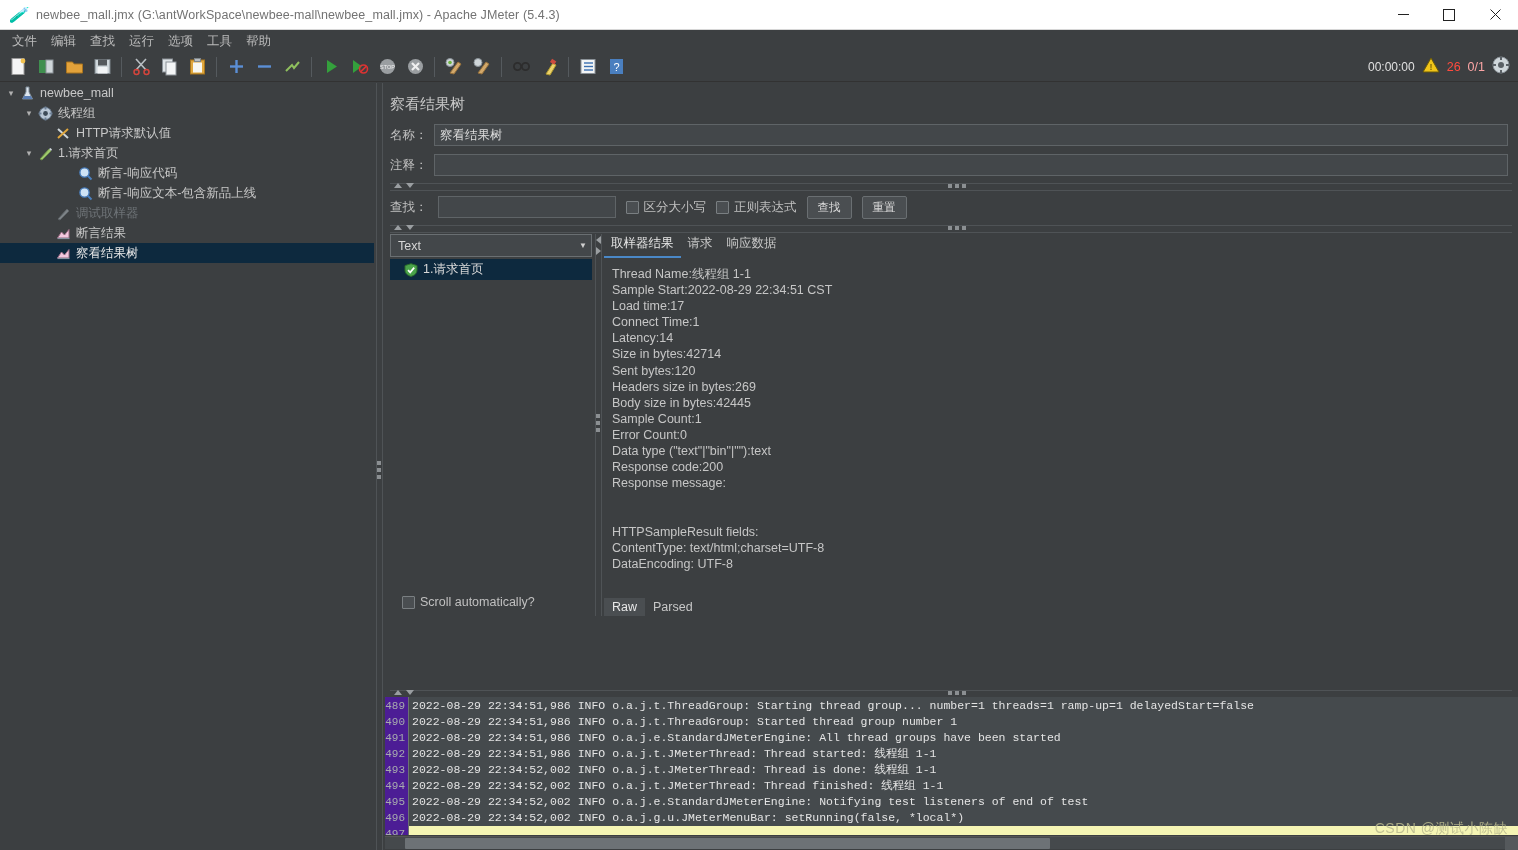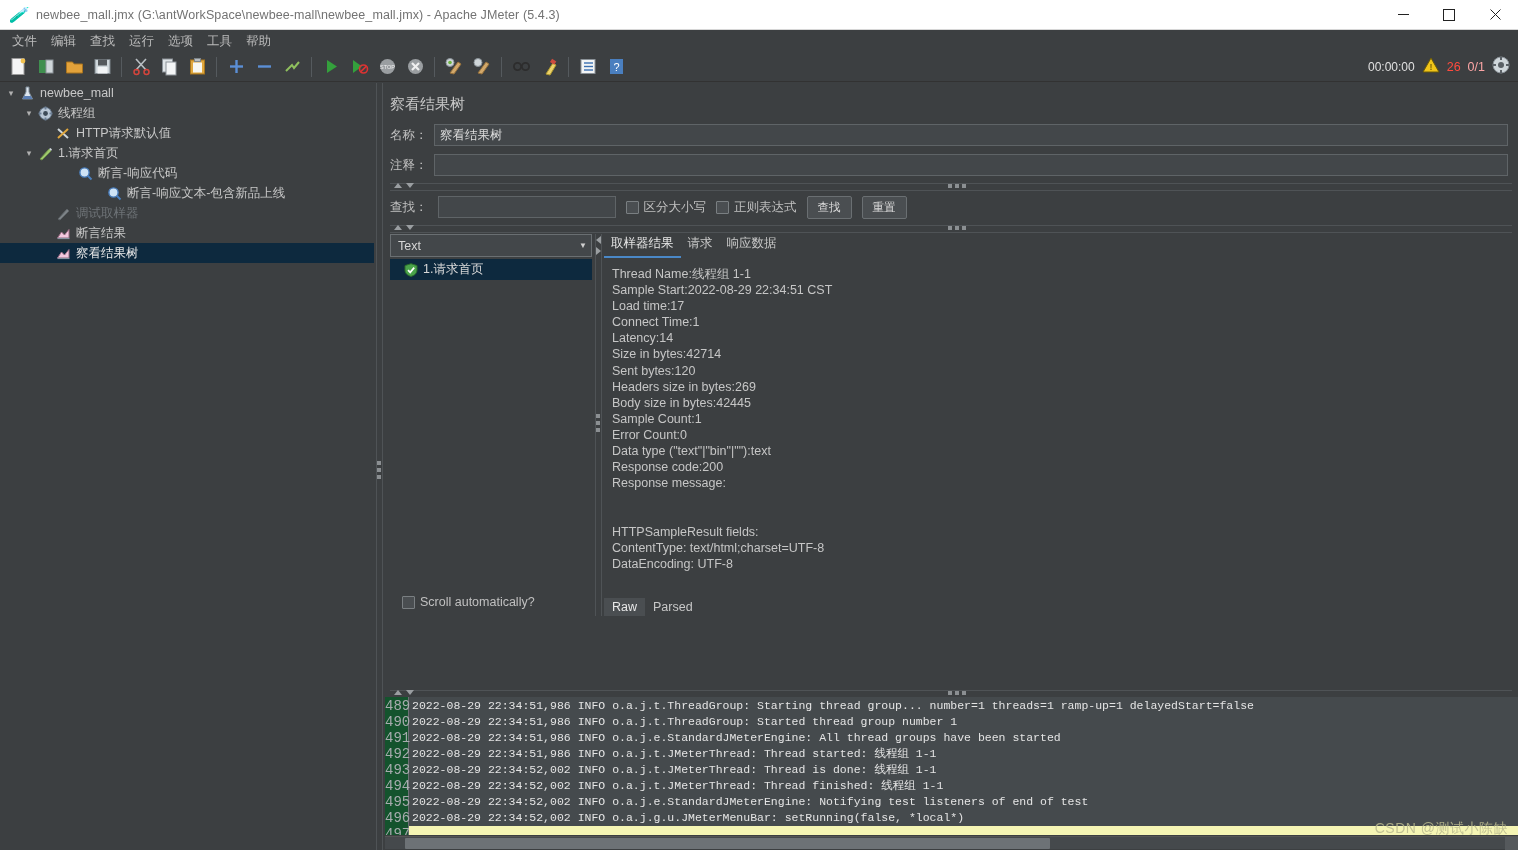--- a/index.html
+++ b/index.html
@@ -236,21 +236,21 @@
     position: absolute; left: 4px; top: 0px; display: flex; gap: 4px;
     font-size: 7px; color: #9a9ea1; line-height: 7px;
   }
   .log-split .dots { position: absolute; left: 558px; top: 1px; display: flex; gap: 3px; }
   .log-split .dots i { width: 4px; height: 4px; background: #8b8f92; display: block; }
   .log-area {
     position: absolute; left: 385px; top: 697px; width: 1133px; height: 138px;
     display: flex; background: #454a4d; overflow: hidden;
   }
   .gutter {
-    width: 24px; background: #14532d; color: #a7abae; font-size: 14px;
+    width: 24px; background: #4c1d95; color: #a7abae; font-size: 11px;
     font-family: "Liberation Mono", "DejaVu Sans Mono", monospace;
     text-align: right; padding-right: 3px; padding-top: 1px; flex: 0 0 24px;
     border-right: 1px solid #6b7074;
   }
   .gutter div { height: 16px; line-height: 16px; }
   .log-lines { flex: 1; padding-top: 1px; overflow: hidden; }
   .log-line {
     height: 16px; line-height: 16px; font-size: 11.5px; color: #e4e4e4;
     font-family: "Liberation Mono", "DejaVu Sans Mono", monospace;
     white-space: pre; padding-left: 3px;
@@ -522,21 +522,21 @@
       <span class="twisty empty">▾</span>
       <span class="node-icon">
         <svg width="15" height="15" viewBox="0 0 15 15">
           <circle cx="6.5" cy="6.5" r="4.6" fill="#cfe3f5" stroke="#4a7fbf" stroke-width="1.4"></circle>
           <line x1="9.8" y1="9.8" x2="13.5" y2="13.5" stroke="#4a7fbf" stroke-width="2"></line>
         </svg>
       </span>
       <span class="node-label">断言-响应代码</span>
     </div>
 
-    <div class="tree-node" style="padding-left:91px">
+    <div class="tree-node" style="padding-left:62px">
       <span class="twisty empty">▾</span>
       <span class="node-icon">
         <svg width="15" height="15" viewBox="0 0 15 15">
           <circle cx="6.5" cy="6.5" r="4.6" fill="#cfe3f5" stroke="#4a7fbf" stroke-width="1.4"></circle>
           <line x1="9.8" y1="9.8" x2="13.5" y2="13.5" stroke="#4a7fbf" stroke-width="2"></line>
         </svg>
       </span>
       <span class="node-label">断言-响应文本-包含新品上线</span>
     </div>
 

